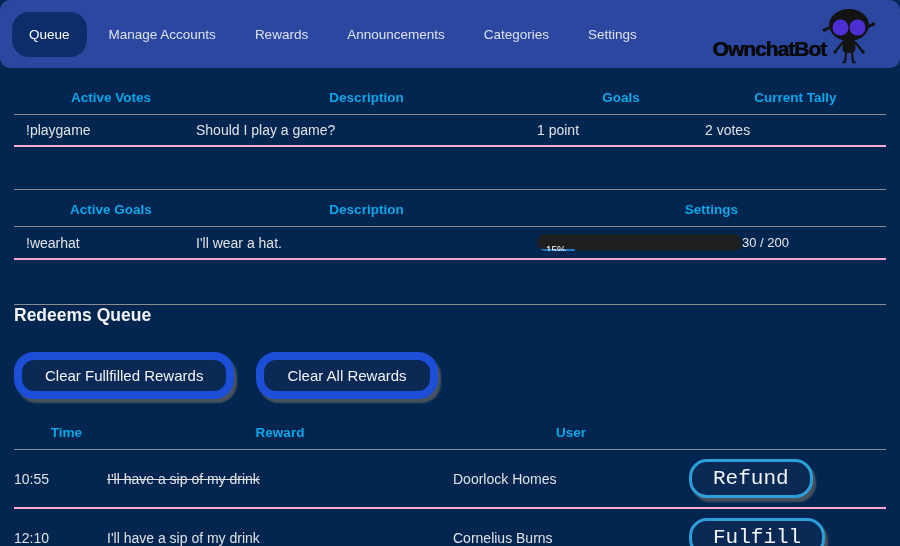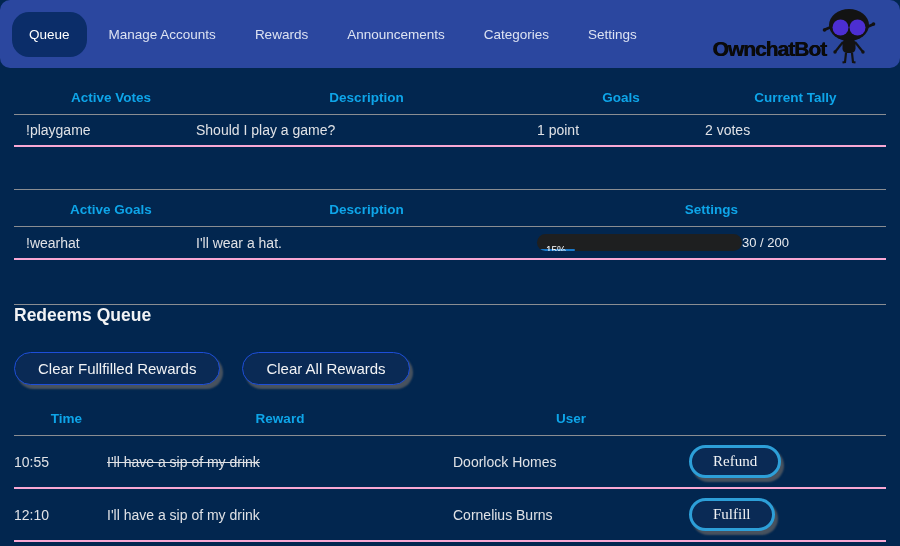--- a/index.html
+++ b/index.html
@@ -113,37 +113,37 @@
   
   .section-title {
     font-size: 17.5px;
     font-weight: bold;
     color: #f2f3f5;
   }
   .btn-row { margin-top: 26px; display: flex; }
   .pill-btn {
     font-family: "Liberation Sans", sans-serif;
     background: #0a2a55;
-    border: 1px solid #1d4ed8;
+    border: 8px solid #1d4ed8;
     border-radius: 20px;
     color: #f2f3f5;
     font-size: 15px;
     padding: 7px 23px;
     margin-right: 22px;
     box-shadow: 3px 4px 2px rgba(85, 90, 97, 0.85);
     cursor: pointer;
     white-space: nowrap;
   }
   .action-btn {
-    font-family: Liberation Serif, serif;
+    font-family: Liberation Mono, monospace;
     background: #0a2a55;
     border: 3px solid #2d9fd8;
     border-radius: 18px;
     color: #f2f3f5;
-    font-size: 15px;
+    font-size: 21px;
     padding: 5px 21px;
     box-shadow: 3px 4px 2px rgba(85, 90, 97, 0.85);
     cursor: pointer;
   }
   .redeems-table { margin-top: 14px; }
   .redeems-table td { padding: 9px 0; }
   .strike { text-decoration: line-through; }
 </style>
 </head>
 <body>

